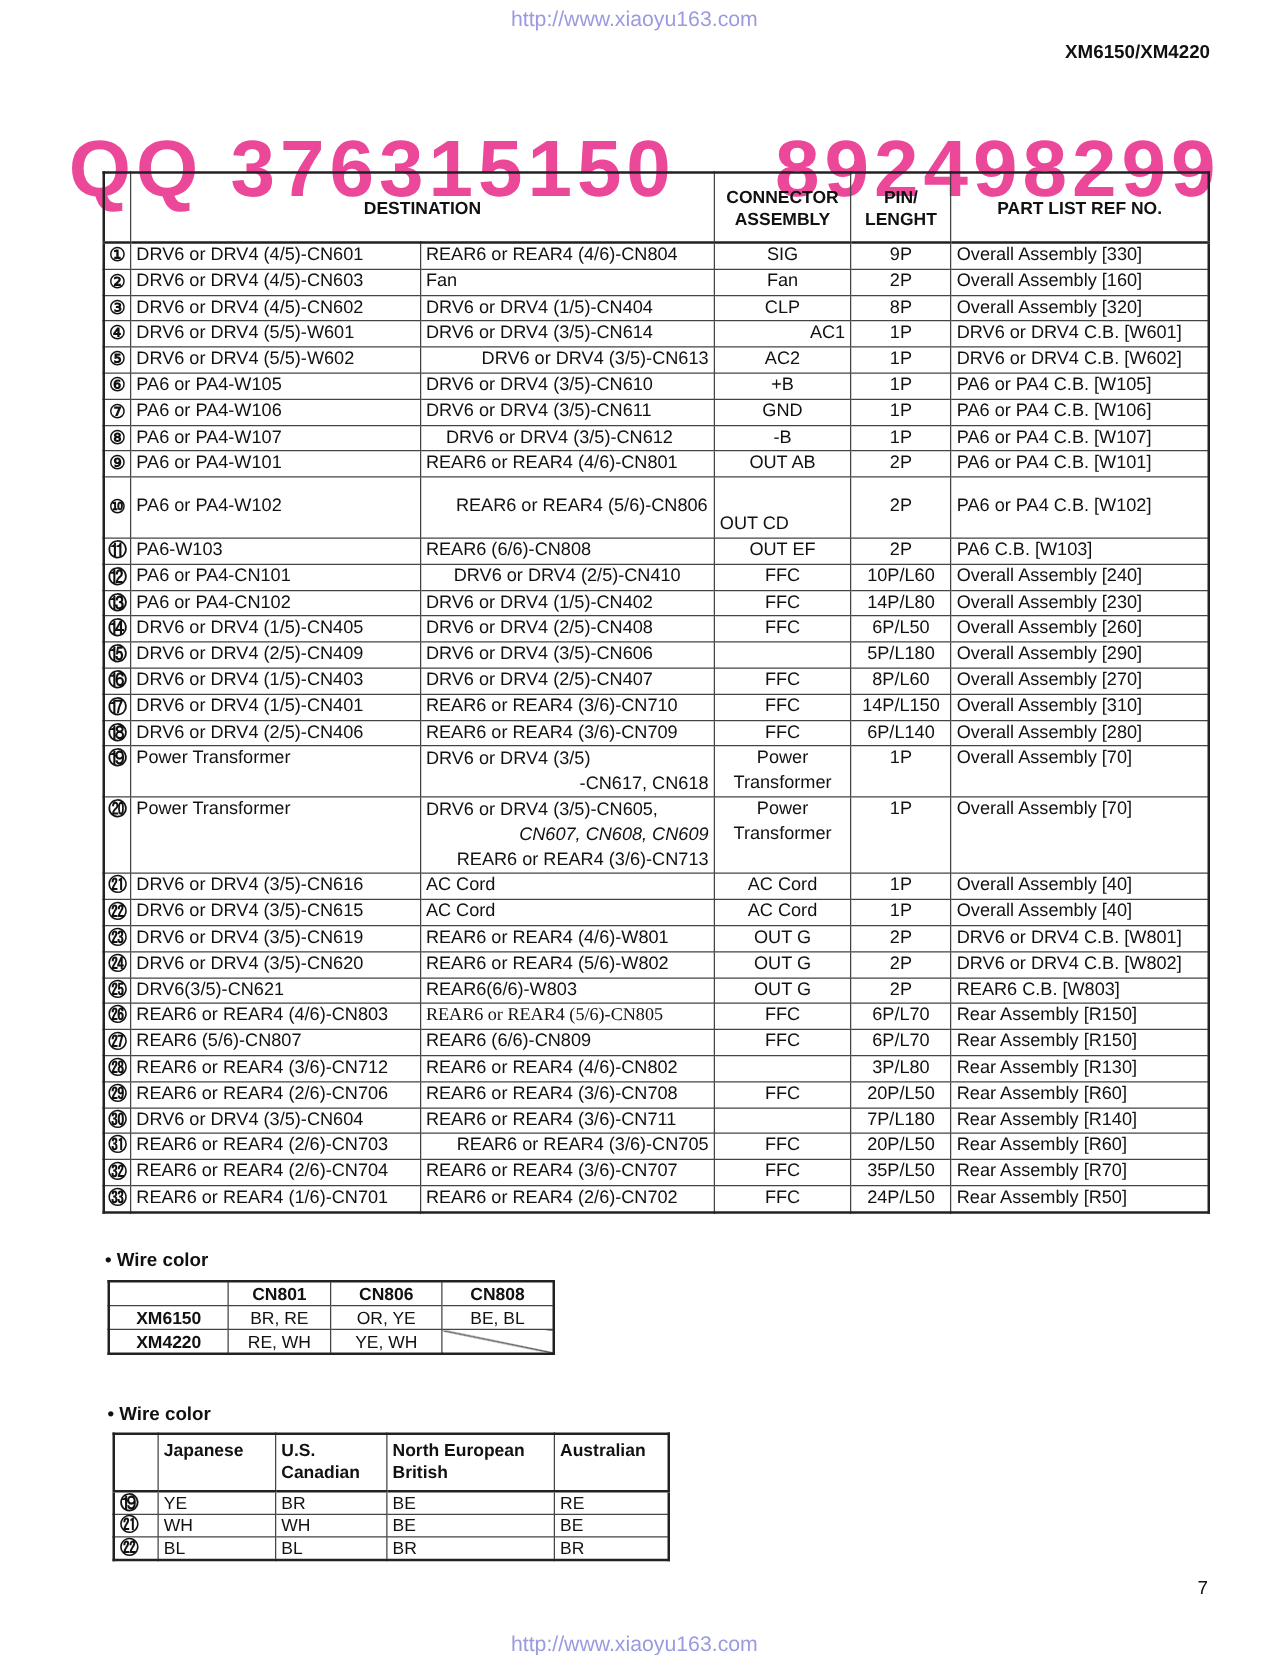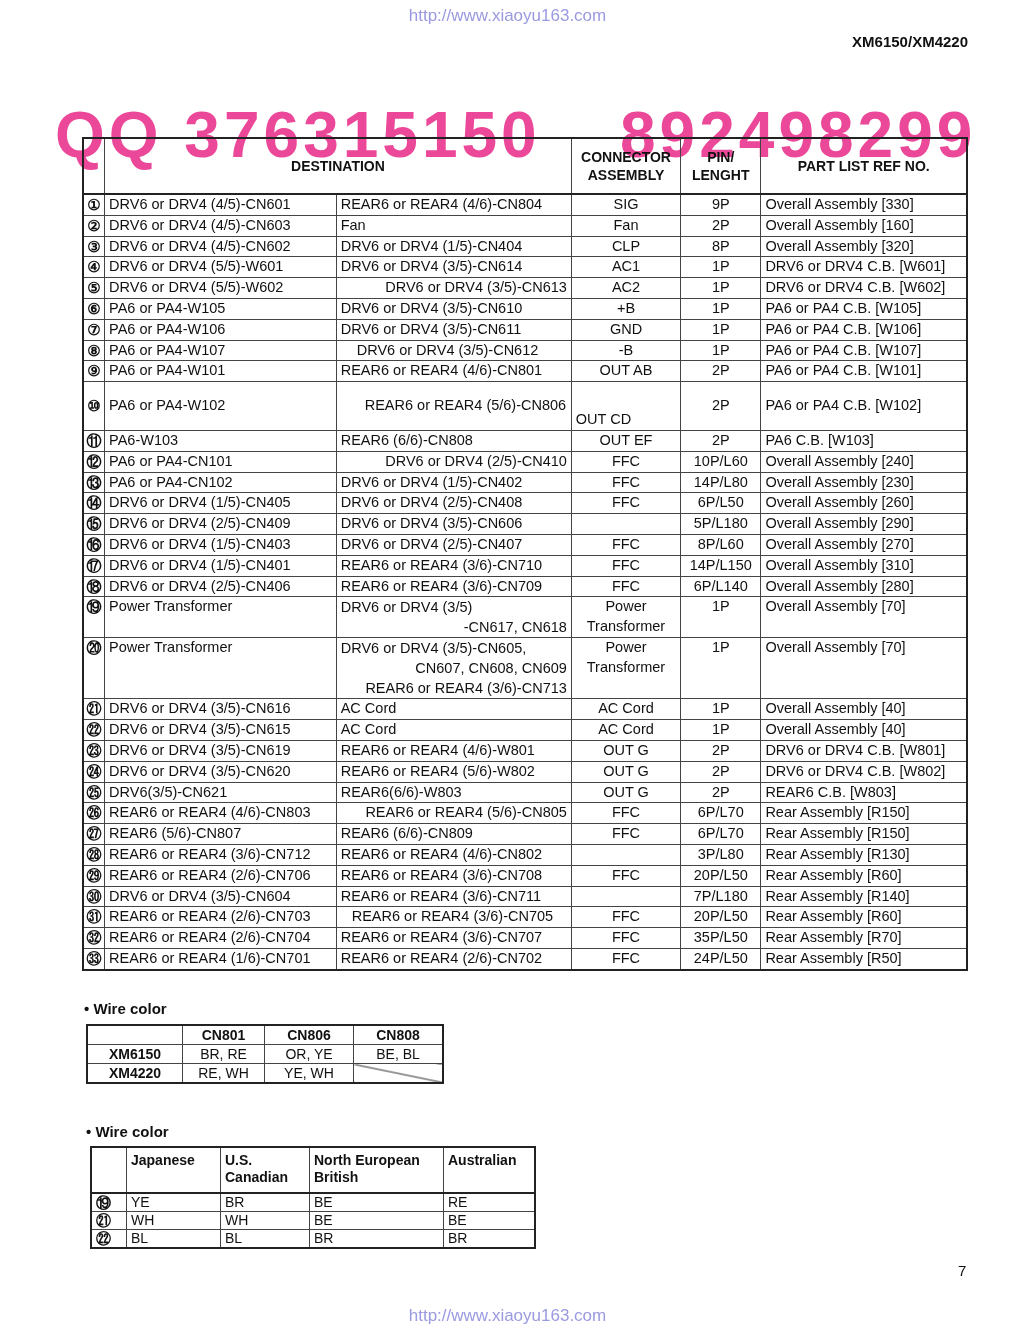--- a/index.html
+++ b/index.html
@@ -100,21 +100,21 @@
         <td class="c-pin">8P</td>
         <td class="c-ref">Overall Assembly [320]</td>
       </tr>
       <tr>
         <td class="c-num">④</td>
         <td class="c-d1">DRV6 or DRV4 (5/5)-W601</td>
         <td class="c-d2 d2">
           <div style="text-align: left;">DRV6 or DRV4 (3/5)-CN614</div>
         </td>
         <td class="c-con">
-          <div style="text-align: center;">AC1</div>
+          <div style="text-align: right;">AC1</div>
         </td>
         <td class="c-pin">1P</td>
         <td class="c-ref">DRV6 or DRV4 C.B. [W601]</td>
       </tr>
       <tr>
         <td class="c-num">⑤</td>
         <td class="c-d1">DRV6 or DRV4 (5/5)-W602</td>
         <td class="c-d2 d2">
           <div style="text-align: right;">DRV6 or DRV4 (3/5)-CN613</div>
         </td>
@@ -193,21 +193,21 @@
         <td class="c-con">
           <div style="text-align: center;">OUT EF</div>
         </td>
         <td class="c-pin">2P</td>
         <td class="c-ref">PA6 C.B. [W103]</td>
       </tr>
       <tr>
         <td class="c-num">⑫</td>
         <td class="c-d1">PA6 or PA4-CN101</td>
         <td class="c-d2 d2">
-          <div style="text-align: right;">DRV6 or DRV4 (2/5)-CN410</div>
+          <div style="text-align: center;">DRV6 or DRV4 (2/5)-CN410</div>
         </td>
         <td class="c-con">
           <div style="text-align: center;">FFC</div>
         </td>
         <td class="c-pin">10P/L60</td>
         <td class="c-ref">Overall Assembly [240]</td>
       </tr>
       <tr>
         <td class="c-num">⑬</td>
         <td class="c-d1">PA6 or PA4-CN102</td>
@@ -292,21 +292,21 @@
           <div style="text-align: center;">Transformer</div>
         </td>
         <td class="c-pin">1P</td>
         <td class="c-ref">Overall Assembly [70]</td>
       </tr>
       <tr class="multi">
         <td class="c-num">⑳</td>
         <td class="c-d1">Power Transformer</td>
         <td class="c-d2 d2">
           <div style="text-align: left;">DRV6 or DRV4 (3/5)-CN605,</div>
-          <div style="text-align: right;">CN607, CN608, CN609</div>
+          <div style="text-align: right; font-style: italic;">CN607, CN608, CN609</div>
           <div style="text-align: right;">REAR6 or REAR4 (3/6)-CN713</div>
         </td>
         <td class="c-con">
           <div style="text-align: center;">Power</div>
           <div style="text-align: center;">Transformer</div>
         </td>
         <td class="c-pin">1P</td>
         <td class="c-ref">Overall Assembly [70]</td>
       </tr>
       <tr>
@@ -366,21 +366,21 @@
         <td class="c-con">
           <div style="text-align: center;">OUT G</div>
         </td>
         <td class="c-pin">2P</td>
         <td class="c-ref">REAR6 C.B. [W803]</td>
       </tr>
       <tr>
         <td class="c-num">㉖</td>
         <td class="c-d1">REAR6 or REAR4 (4/6)-CN803</td>
         <td class="c-d2 d2">
-          <div style="text-align: right;">REAR6 or REAR4 (5/6)-CN805</div>
+          <div style="text-align: left; font-family: Liberation Serif, serif;">REAR6 or REAR4 (5/6)-CN805</div>
         </td>
         <td class="c-con">
           <div style="text-align: center;">FFC</div>
         </td>
         <td class="c-pin">6P/L70</td>
         <td class="c-ref">Rear Assembly [R150]</td>
       </tr>
       <tr>
         <td class="c-num">㉗</td>
         <td class="c-d1">REAR6 (5/6)-CN807</td>
@@ -426,21 +426,21 @@
         <td class="c-con">
           <div style="text-align: center;"></div>
         </td>
         <td class="c-pin">7P/L180</td>
         <td class="c-ref">Rear Assembly [R140]</td>
       </tr>
       <tr>
         <td class="c-num">㉛</td>
         <td class="c-d1">REAR6 or REAR4 (2/6)-CN703</td>
         <td class="c-d2 d2">
-          <div style="text-align: left; margin-left: 11px;">REAR6 or REAR4 (3/6)-CN705</div>
+          <div style="text-align: right; margin-left: 11px;">REAR6 or REAR4 (3/6)-CN705</div>
         </td>
         <td class="c-con">
           <div style="text-align: center;">FFC</div>
         </td>
         <td class="c-pin">20P/L50</td>
         <td class="c-ref">Rear Assembly [R60]</td>
       </tr>
       <tr>
         <td class="c-num">㉜</td>
         <td class="c-d1">REAR6 or REAR4 (2/6)-CN704</td>

